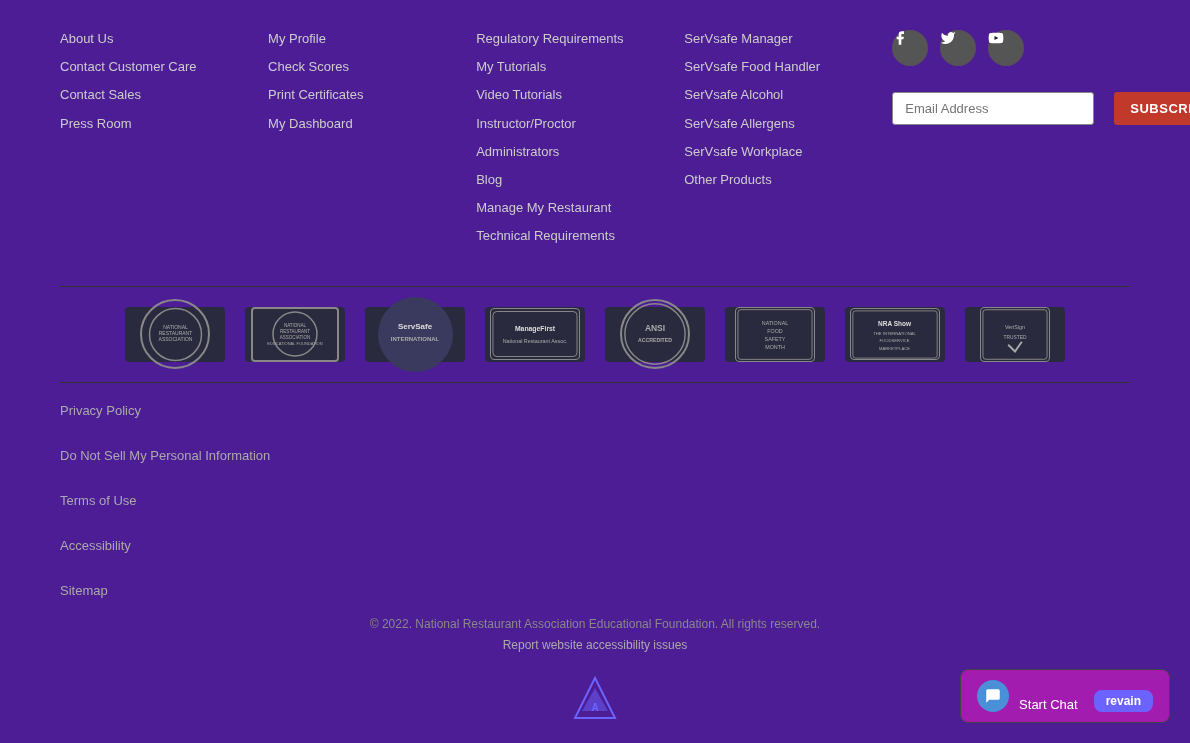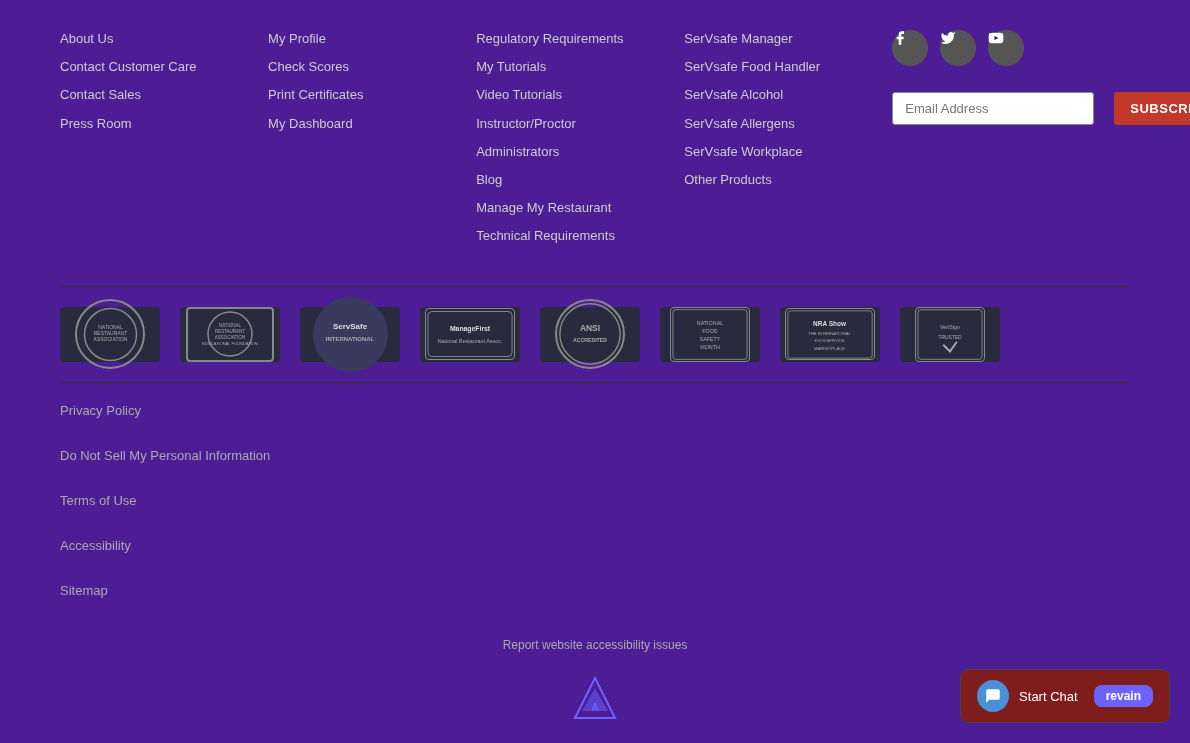--- a/index.html
+++ b/index.html
@@ -89,20 +89,21 @@
       font-size: 13px;
       font-weight: bold;
       cursor: pointer;
       text-transform: uppercase;
       letter-spacing: 0.5px;
     }
 
     .partner-logos {
       display: flex;
       align-items: center;
+      justify-content: center;
       gap: 20px;
       padding: 20px 0;
       border-top: 1px solid #333;
       border-bottom: 1px solid #333;
       flex-wrap: wrap;
       margin-bottom: 20px;
     }
 
     .partner-logo {
       width: 100px;
@@ -262,26 +263,26 @@
 
     .brand-logo {
       width: 50px;
       height: 50px;
     }
 
     .chat-widget {
       position: fixed;
       bottom: 20px;
       right: 20px;
-      background: #7f1d1d;
+      background: #a21caf;
       border: 1px solid #444;
       border-radius: 8px;
       padding: 10px 16px;
       display: flex;
-      align-items: center;
+      align-items: flex-end;
       gap: 10px;
       cursor: pointer;
       color: #fff;
       font-size: 13px;
       z-index: 999;
     }
 
     .chat-icon-circle {
       width: 32px;
       height: 32px;
@@ -465,21 +466,21 @@
 
   <div class="footer-bottom-links">
     <a>Privacy Policy</a>
     <a>Do Not Sell My Personal Information</a>
     <a>Terms of Use</a>
     <a>Accessibility</a>
     <a>Sitemap</a>
   </div>
 
   <div class="footer-copyright">
-    <br>
+    <span>© 2022. National Restaurant Association Educational Foundation. All rights reserved.</span><br>
     <a>Report website accessibility issues</a>
   </div>
 
   <div class="footer-logo-bottom">
     <svg class="brand-logo" viewBox="0 0 50 50">
       <polygon points="25,5 45,45 5,45" fill="none" stroke="#6c63ff" stroke-width="2"></polygon>
       <polygon points="25,15 38,38 12,38" fill="#6c63ff" opacity="0.5"></polygon>
       <text x="25" y="38" text-anchor="middle" fill="#6c63ff" font-size="10" font-weight="bold" font-family="Arial">A</text>
     </svg>
   </div>

